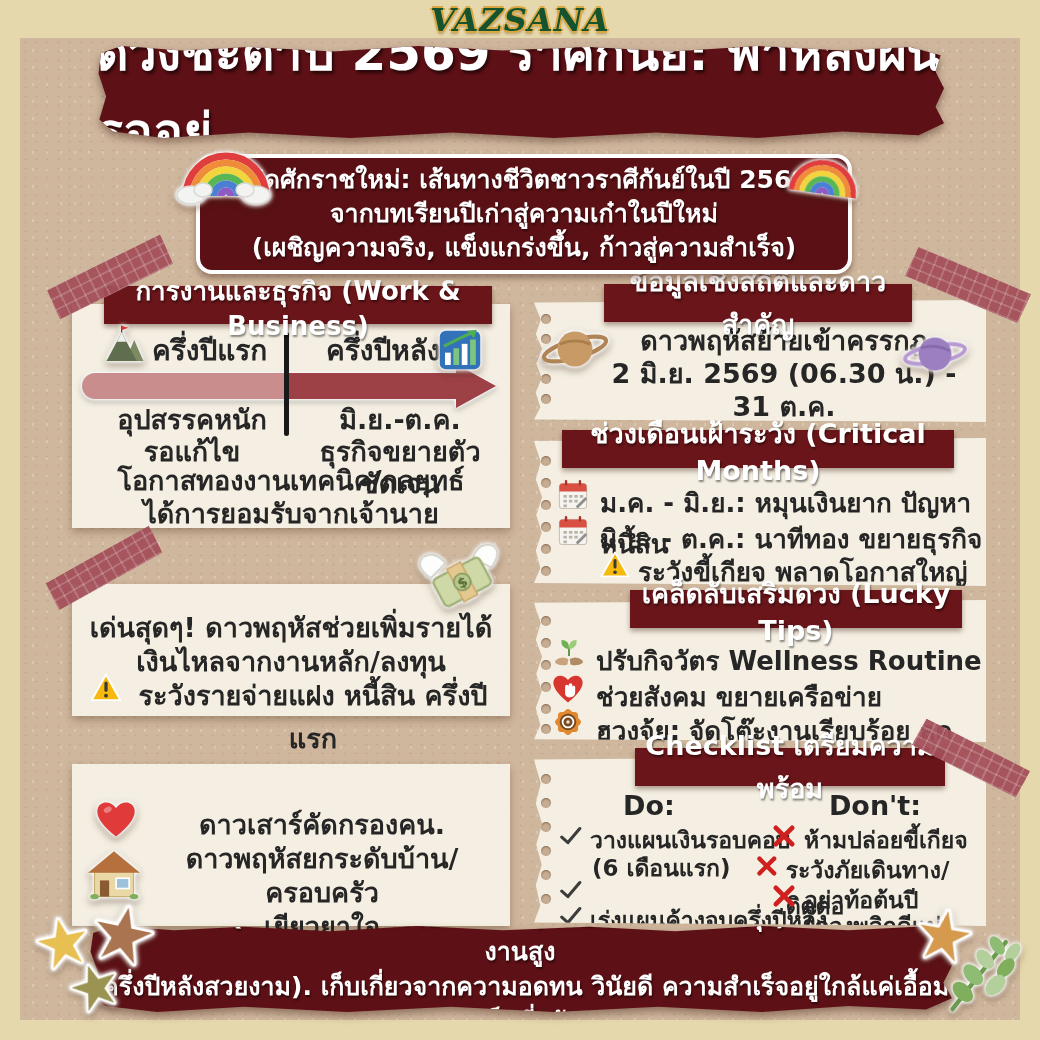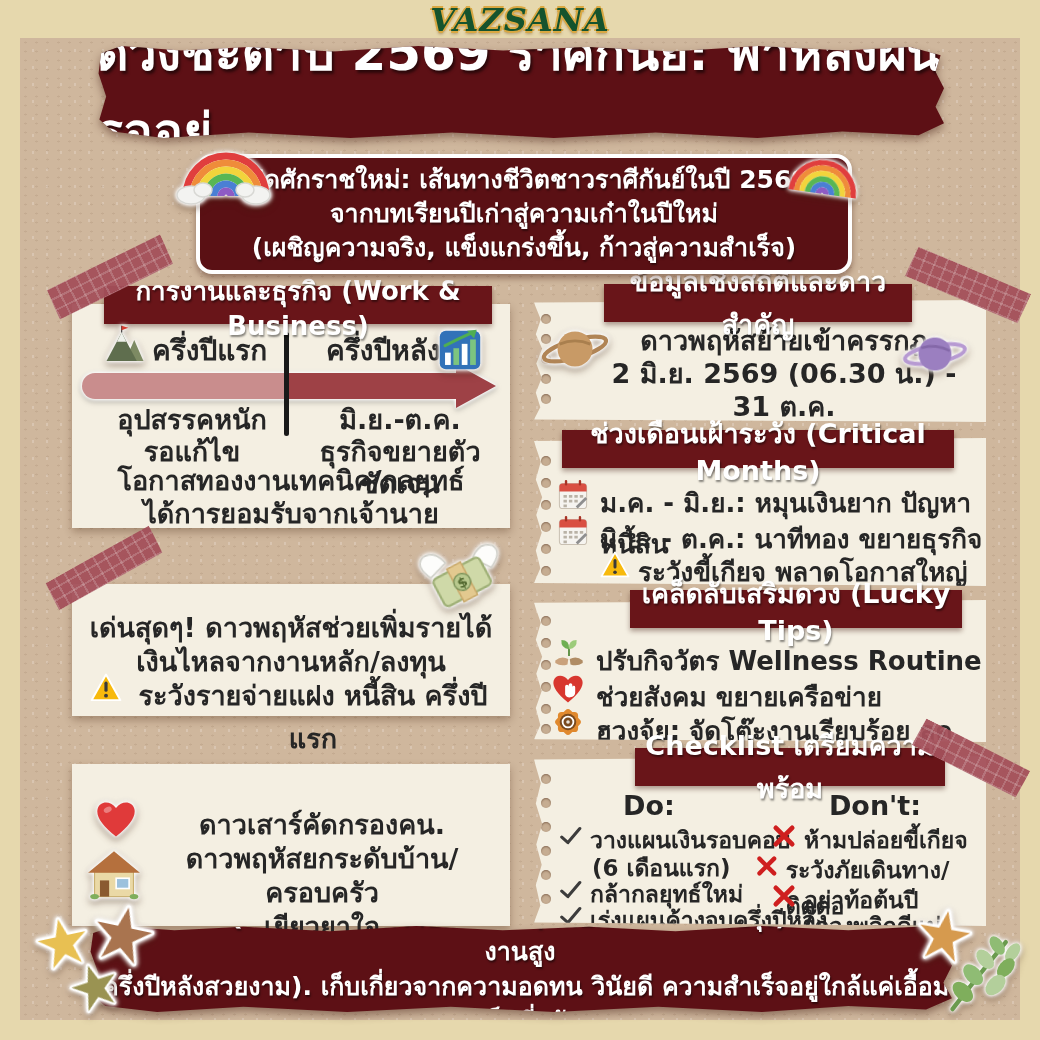--- a/index.html
+++ b/index.html
@@ -334,21 +334,20 @@
         </span>
       <span class="t" style="position:static;font-size:23px;">วางแผนเงินรอบคอบ</span>
     </div>
     <div class="t" style="left:58px;top:94px;font-size:23px;">(6 เดือนแรก)</div>
     <div class="chk-row" style="left:26px;top:120px;">
       <span class="ico" style="position:static;width:22px;height:22px;margin-top:3px;">
           <svg viewBox="0 0 100 100">
             <path d="M8,55 L36,80 L90,16" fill="none" stroke="#3c3c3c" stroke-width="14" stroke-linecap="round" stroke-linejoin="round"></path>
           </svg>
         </span>
-      <span class="t" style="position:static;font-size:23px;">กล้ากลยุทธ์ใหม่</span>
     </div>
     <div class="chk-row" style="left:26px;top:146px;">
       <span class="ico" style="position:static;width:22px;height:22px;margin-top:3px;">
           <svg viewBox="0 0 100 100">
             <path d="M8,55 L36,80 L90,16" fill="none" stroke="#3c3c3c" stroke-width="14" stroke-linecap="round" stroke-linejoin="round"></path>
           </svg>
         </span>
       <span class="t" style="position:static;font-size:23px;">เร่งแผนค้างจบครึ่งปีหลัง</span>
     </div>
 

